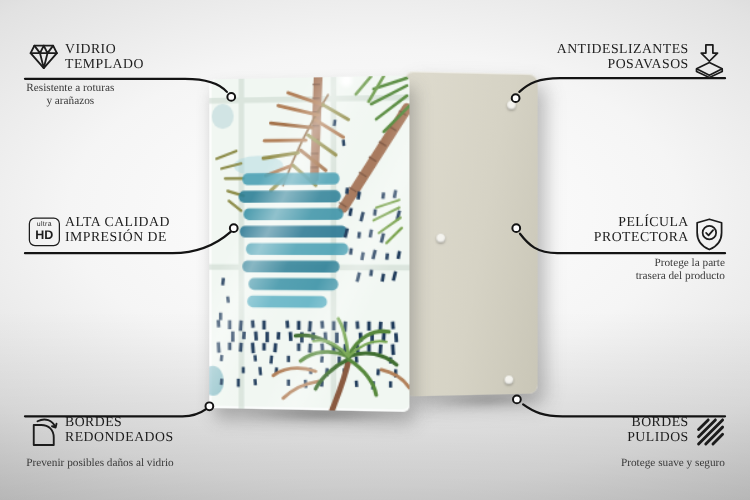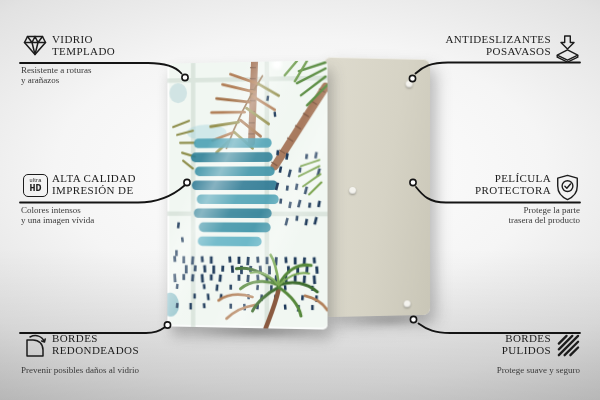--- a/index.html
+++ b/index.html
@@ -46,33 +46,33 @@
   .fb{position:absolute;width:175px;}
   .fb .title span{display:block;font-weight:normal;font-size:11px;line-height:12px;
     letter-spacing:.4px;color:#1c1c1c;}
   .fb .desc{position:absolute;top:34px;}
   .fb .desc span{display:block;font-size:9px;line-height:9.6px;color:#3a3a3a;}
   .fb .icon{position:absolute;top:2px;}
   .fb .icon svg{display:block;}
   .fb-l{left:20px;text-align:left;}
   .fb-l .title{margin-left:32px;}
   .fb-l .icon{left:3px;}
-  .fb-l .desc{left:1px;}
+  .fb-l .desc{left:1px;text-align:center;}
   .fb-r{right:20px;text-align:right;}
   .fb-r .title{margin-right:29px;}
   .fb-r .icon{right:0;}
   .fb-r .desc{right:0;text-align:right;}
   .fb-l1,.fb-r1{top:33px;} .fb-l2,.fb-r2{top:172px;} .fb-l3,.fb-r3{top:304px;margin-top:28px;}
   .fb-l1 .desc,.fb-r1 .desc{top:33px;}
 
   .uhd{width:23px;height:21px;border:1.6px solid #1c1c1c;border-radius:5px;
     display:flex;flex-direction:column;align-items:center;justify-content:center;
     font-family:"Liberation Sans",sans-serif;color:#1c1c1c;}
   .uhd .u{font-size:5.5px;line-height:5.5px;letter-spacing:.3px;}
-  .uhd .h{font-size:10px;line-height:9px;font-weight:bold;font-family:Liberation Mono, monospace;}
+  .uhd .h{font-size:10px;line-height:9px;font-weight:bold;}
 
   .ic{stroke:#1c1c1c;fill:none;stroke-width:1.5;stroke-linecap:round;stroke-linejoin:round;}
 </style>
 </head>
 <body>
 
 <div class="stage">
 
   <div class="shadow-front"></div>
   <div class="shadow-back"></div>
@@ -325,24 +325,20 @@
     <div class="icon">
       <div class="uhd">
           <span class="u">ultra</span>
           <span class="h">HD</span>
         </div>
     </div>
     <div class="title">
       <span>ALTA CALIDAD</span>
         <span>IMPRESIÓN DE</span>
     </div>
-    <div class="desc">
-      <span>Colores intensos</span>
-        <span>y una imagen vívida</span>
-    </div>
   </div>
 
   <div class="fb fb-l fb-l3">
     <div class="icon">
       <svg width="26" height="26" viewBox="0 0 26 26" class="ic">
         <path d="M4,6 H10 C16,6 20,10 20,16 V22 H4 Z"></path>
         <path d="M7,3 C13,0 19,2 21.5,8 M21.5,8 L18.6,7 M21.5,8 L22.2,5"></path>
       </svg>
     </div>
     <div class="title">

